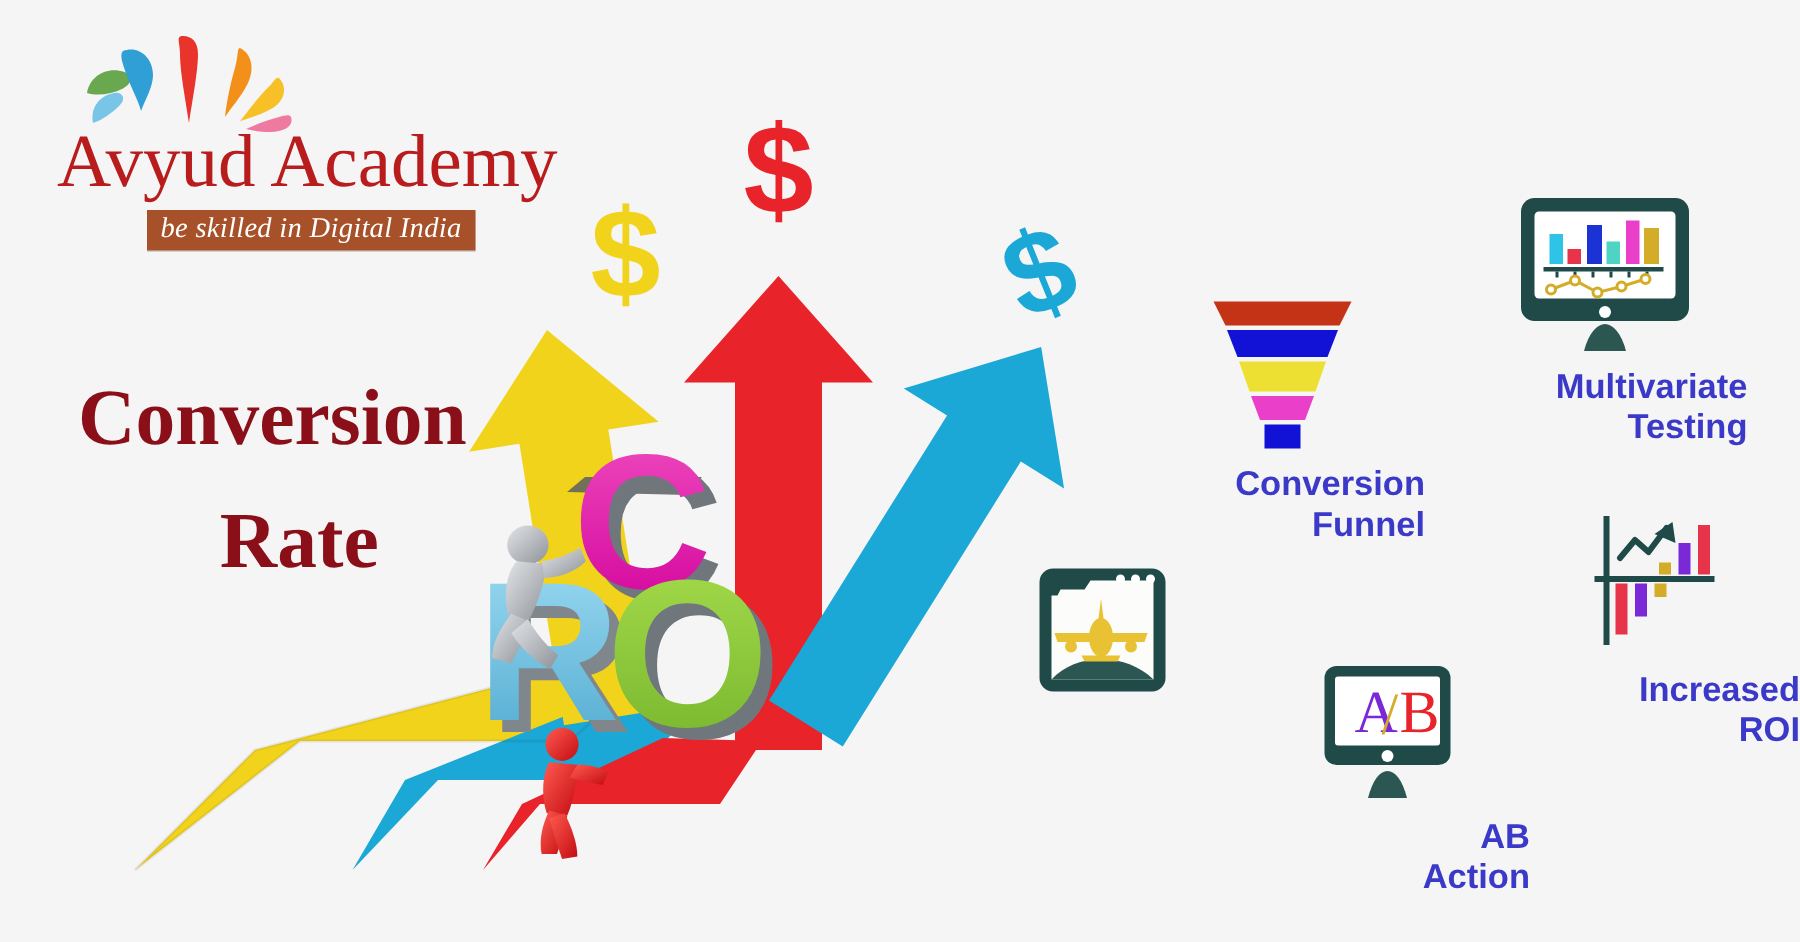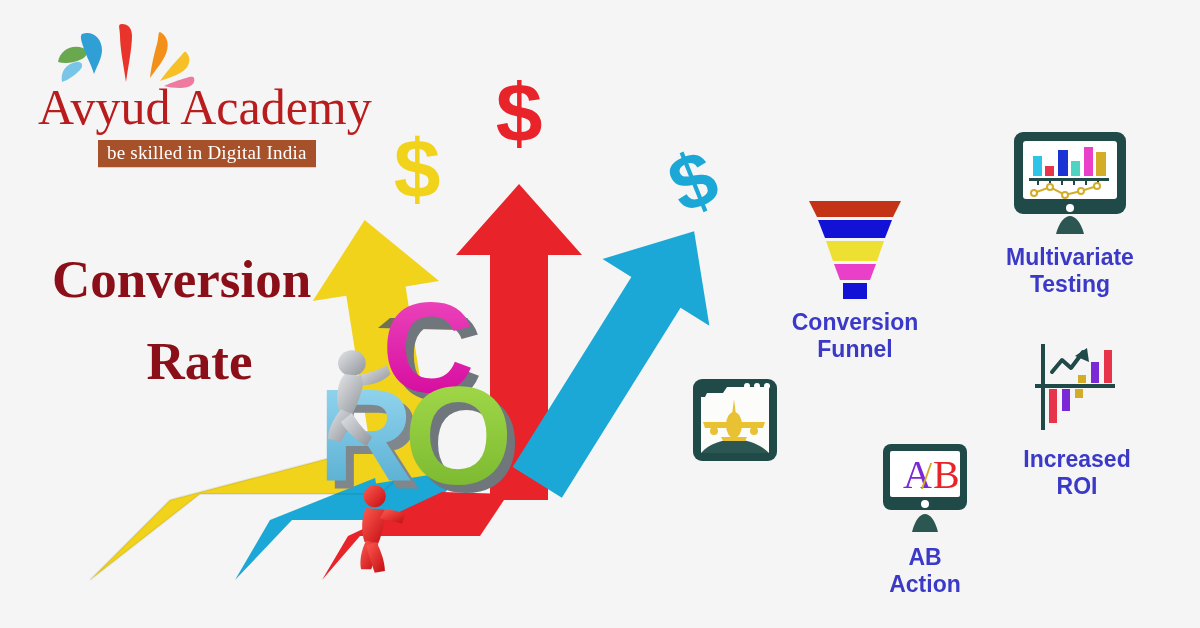--- a/index.html
+++ b/index.html
@@ -46,20 +46,21 @@
   #logo-tagline-box {
     position: absolute;
     left: 60px;
     top: 118px;
     background: #a6512a;
     padding: 2px 9px 3px 9px;
     box-shadow: 0 1px 0 rgba(0,0,0,.15);
   }
   #logo-tagline-box .tag-text {
     font-family: "Liberation Serif", serif;
+    font-style: italic;
     font-size: 19px;
     color: #ffffff;
     white-space: nowrap;
     letter-spacing: .2px;
   }
 
   
   #headline {
     position: absolute;
     left: 52px;
@@ -81,40 +82,40 @@
     top: 80px;
     width: 680px;
     height: 540px;
   }
   #illustration svg { display: block; }
 
   
   .feature {
     position: absolute;
     width: 190px;
-    text-align: center;
+    text-align: right;
   }
   .feature .glyph {
     display: block;
     margin: 0 auto;
   }
   .feature .caption {
     display: block;
     margin-top: 8px;
     font-family: "Liberation Sans", sans-serif;
     font-weight: bold;
     font-size: 23px;
     line-height: 1.18;
     color: #3b39c8;
     white-space: pre-line;
   }
 
   #feature-conversion-funnel { left: 760px; top: 195px; }
   #feature-multivariate      { left: 975px; top: 128px; }
-  #feature-increased-roi     { left: 982px; top: 338px; }
+  #feature-increased-roi     { left: 1010px; top: 338px; }
   #feature-call-to-action    { left: 640px; top: 375px; }
   #feature-ab-testing        { left: 830px; top: 440px; }
 </style>
 </head>
 <body>
 
 <div id="canvas">
 
   <div id="logo-block">
 

